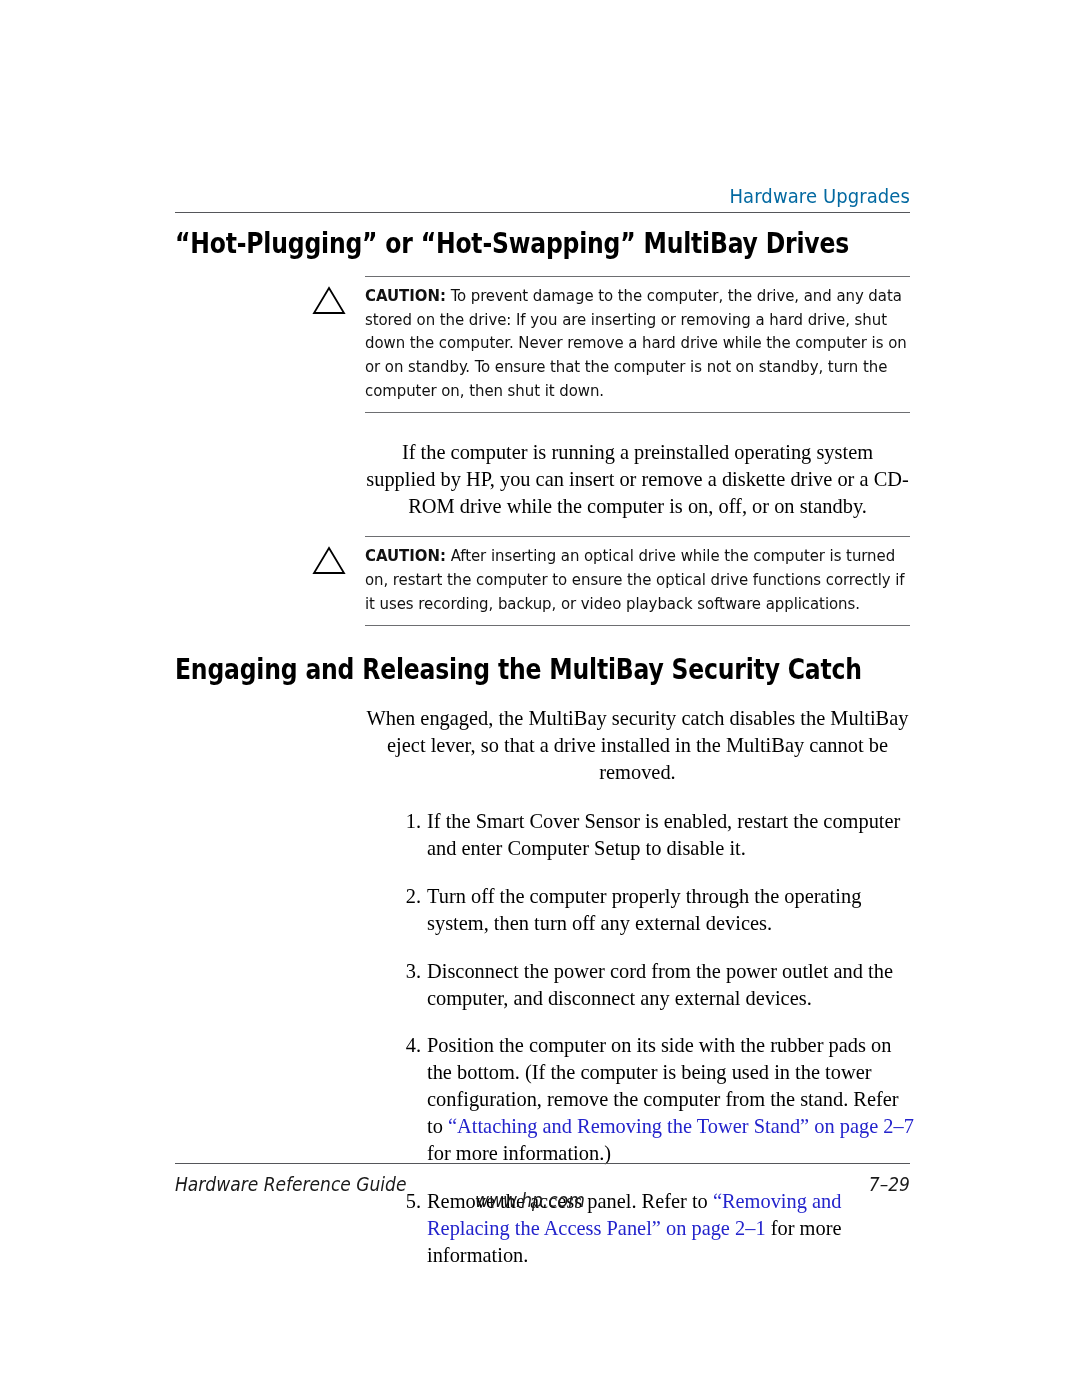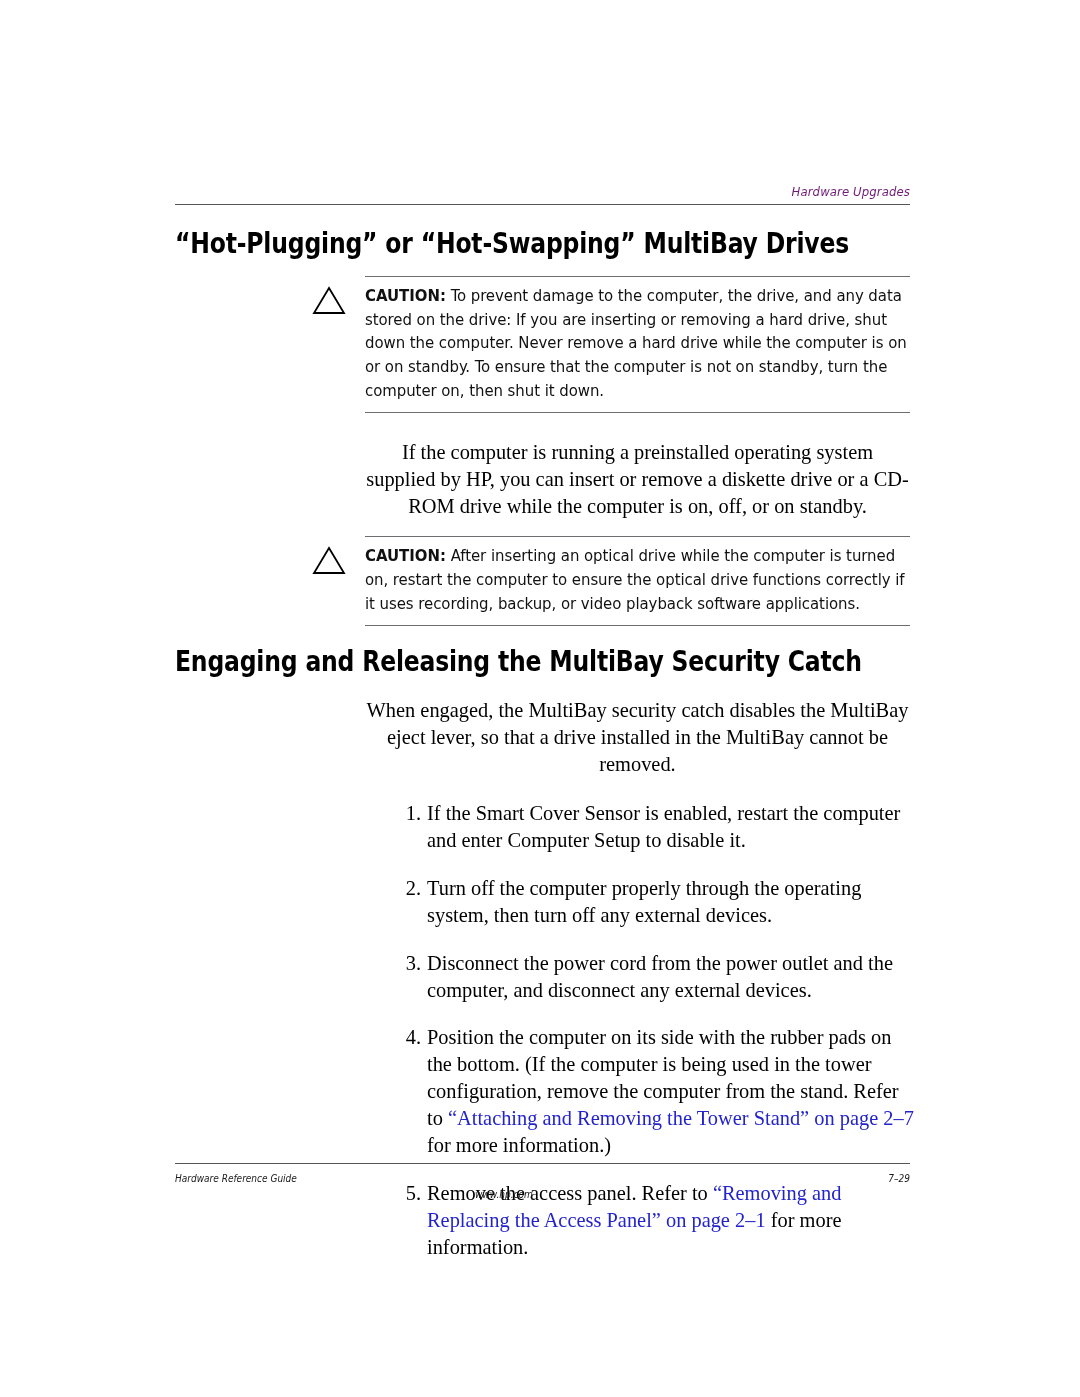--- a/index.html
+++ b/index.html
@@ -28,24 +28,23 @@
   
   .running-header {
     position: absolute;
     left: 175px;
     top: 185px;
     width: 735px;
   }
   .running-header-text {
     text-align: right;
     font-family: "DejaVu Sans Condensed", "Liberation Sans", sans-serif;
-    font-style: italic;
-    font-size: 13px;
+    font-size: 20px;
     letter-spacing: 0.1px;
-    color: #701a75;
+    color: #0369a1;
     line-height: 1.1;
   }
   .header-rule {
     margin-top: 5px;
     height: 1px;
     background: #55565a;
     width: 735px;
   }
 
   
@@ -64,21 +63,21 @@
     letter-spacing: -0.2px;
     margin: 0;
     padding: 0;
     line-height: 1.15;
     color: #000;
     transform: scaleX(0.95);
     transform-origin: left center;
     white-space: nowrap;
   }
   .heading-2-wrap {
-    margin-top: 20px;
+    margin-top: 28px;
   }
   .caution-rule {
     height: 1px;
     background: #6d6e71;
     margin-left: 190px;
     width: 545px;
   }
   .caution-body {
     position: relative;
     padding: 7px 0 9px 0;
@@ -174,21 +173,21 @@
     height: 1px;
     background: #55565a;
     width: 735px;
   }
   .footer-row {
     margin-top: 9px;
     position: relative;
     height: 22px;
     font-family: "DejaVu Sans Condensed", "Liberation Sans", sans-serif;
     font-style: italic;
-    font-size: 10px;
+    font-size: 19px;
     color: #1a1a1a;
   }
   .footer-left  { position: absolute; left: 0;   top: 0; }
   .footer-mid   { position: absolute; left: 300px; top: 8px; margin-top: 8px; }
   .footer-right { position: absolute; right: 0;  top: 0; }
 </style>
 </head>
 <body>
 
 <div class="page">

